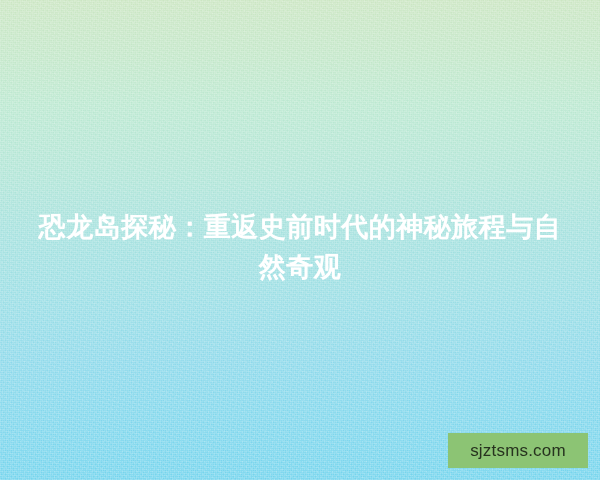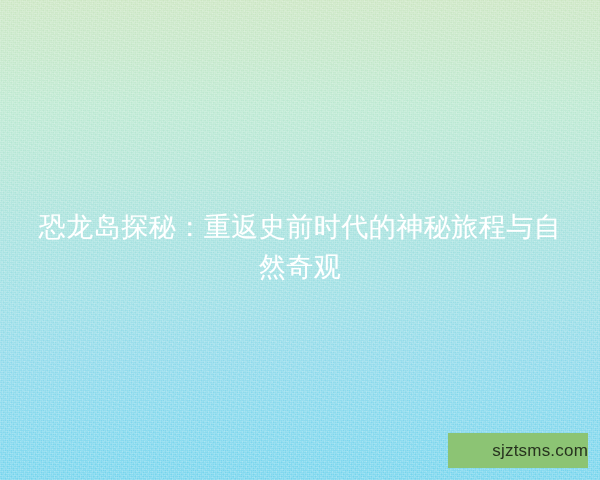--- a/index.html
+++ b/index.html
@@ -82,37 +82,37 @@
   #headline {
     position: absolute;
     left: 0;
     right: 0;
     top: 207px;
     padding: 0 26px;
     text-align: center;
     color: #ffffff;
     font-size: 27px;
     line-height: 40px;
-    font-weight: 400;
+    font-weight: 700;
     letter-spacing: 0.5px;
     white-space: pre-wrap;
     text-shadow: 0 0 1px rgba(255,255,255,0.35);
   }
 
   
   #watermark {
     position: absolute;
     left: 448px;
     top: 433px;
     width: 140px;
     height: 35px;
     background: #8cc474;
     display: flex;
     align-items: center;
-    justify-content: flex-end;
+    justify-content: center;
   }
   #watermark-text {
     color: #27331f;
     font-size: 17px;
     line-height: 17px;
     font-weight: 400;
     letter-spacing: 0.2px;
     font-family: "Liberation Sans", "DejaVu Sans", sans-serif;
   }
 </style>

